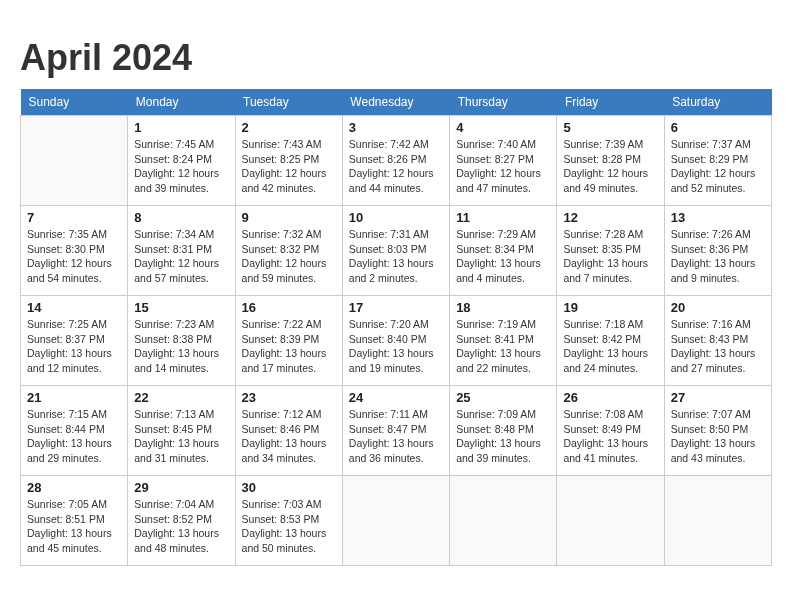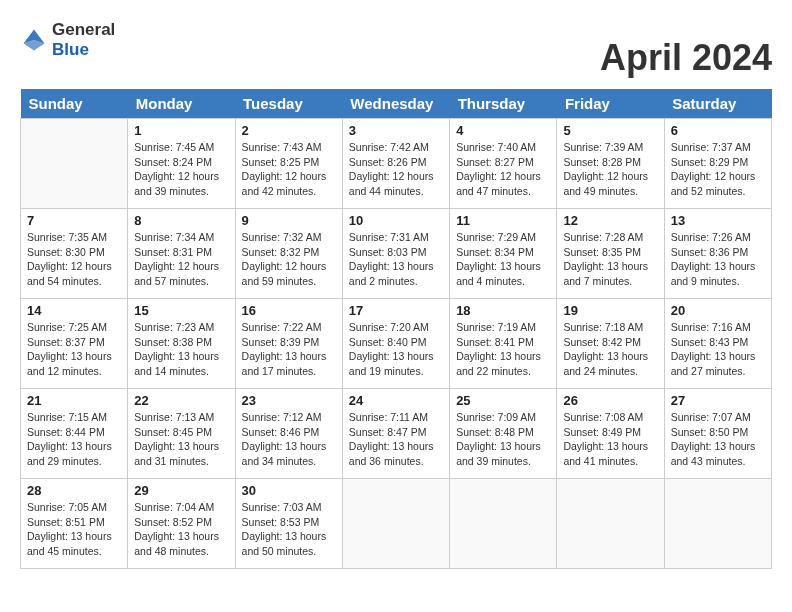--- a/index.html
+++ b/index.html
@@ -41,22 +41,22 @@
     .calendar {
       width: 100%;
       border-collapse: collapse;
       font-size: 11px;
     }
     .calendar th {
       background: #3a7abf;
       color: #fff;
       text-align: left;
       padding: 6px 8px;
-      font-size: 15px;
-      font-weight: bold;
+      font-size: 12px;
+      font-weight: normal;
     }
     .calendar td {
       border: 1px solid #ccc;
       padding: 4px 6px;
       vertical-align: top;
       width: calc(100% / 7);
       min-height: 80px;
       height: 90px;
     }
     .day-number {
@@ -72,35 +72,20 @@
       line-height: 1.4;
     }
     .empty-cell {
       background: #f9f9f9;
     }
   </style>
 </head>
 <body>
 
 <div class="header">
-  <div class="logo">
-    <svg class="logo-icon" viewBox="0 0 40 40">
-      <rect x="0" y="0" width="40" height="40" fill="white"></rect>
-      <polygon points="20,5 35,25 20,20 5,25" fill="#3a7abf"></polygon>
-      <polygon points="20,20 35,25 20,35 5,25" fill="#1a5fb4" opacity="0.6"></polygon>
-    </svg>
-    <div>
-      <div style="font-size:17px; font-weight:bold; color:#333; line-height:1.15;">
-        <span>General</span>
-      </div>
-      <div style="font-size:17px; font-weight:bold; color:#1a5fb4; line-height:1.15;">
-        <span>Blue</span>
-      </div>
-    </div>
-  </div>
   <div class="title-block">
     <div class="month-title">April 2024</div>
   </div>
 </div>
 
 <table class="calendar">
   <thead>
     <tr>
     <th>Sunday</th>
         <th>Monday</th>

